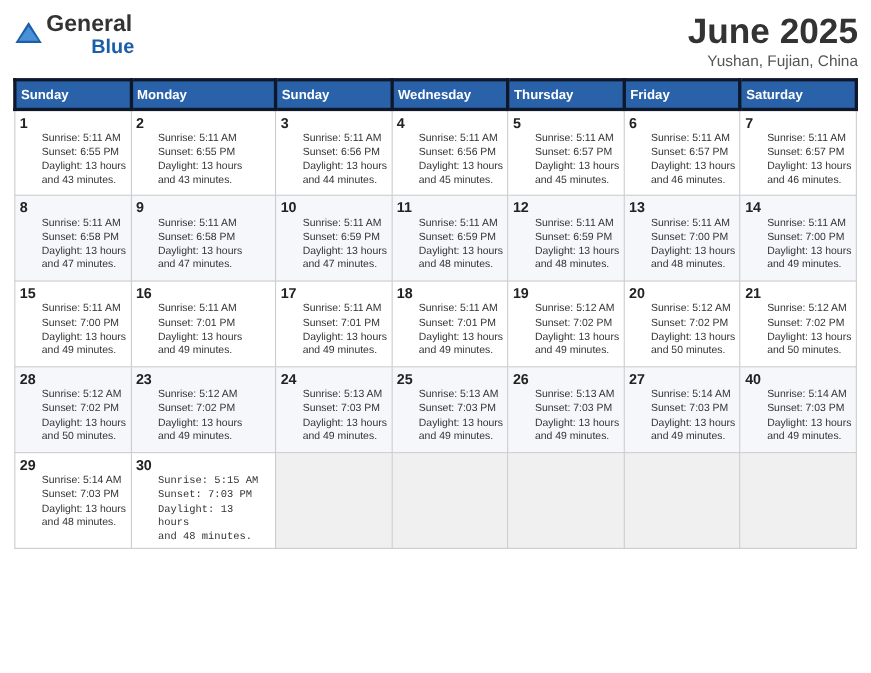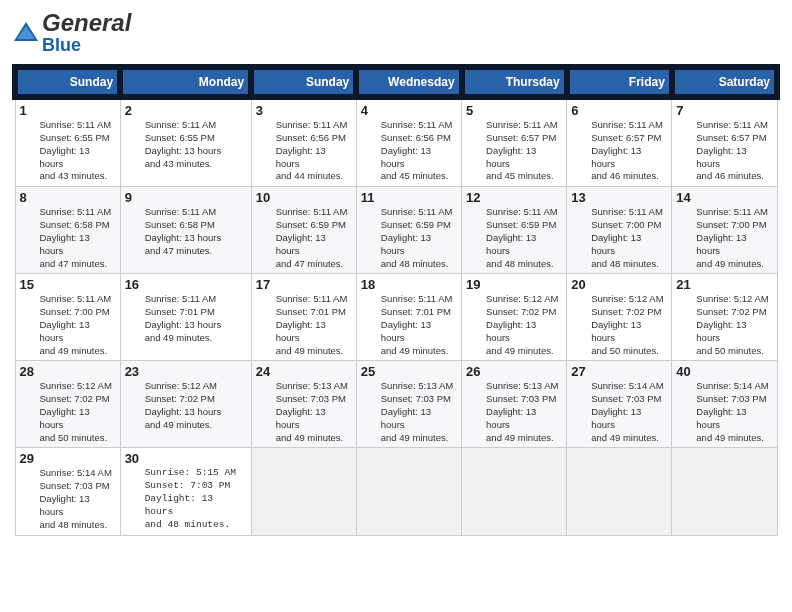--- a/index.html
+++ b/index.html
@@ -23,29 +23,29 @@
     .logo {
       display: flex;
       align-items: center;
     }
     .logo-text {
       display: flex;
       flex-direction: column;
       line-height: 1.1;
     }
     .logo-general {
-      font-size: 24px;
+      font-size: 21px;
       font-weight: bold;
       color: #333;
-      font-style: italic;
     }
     .logo-blue {
       font-size: 18px;
       font-weight: bold;
       color: #1a5fa8;
+      margin-left: 41px;
     }
     .logo-icon {
       width: 28px;
       height: 28px;
       margin-right: 2px;
     }
     .title-block {
       text-align: right;
     }
     .month-title {
@@ -59,24 +59,24 @@
     }
     .calendar {
       width: 100%;
       border-collapse: collapse;
       font-size: 10px;
     }
     .calendar th {
       background-color: #2962a8;
       color: #fff;
       padding: 5px 4px;
-      text-align: right;
+      text-align: left;
       font-size: 12px;
       font-weight: bold;
-      border: 6px solid #0f172a;
+      border: 3px solid #0f172a;
     }
     .calendar td {
       border: 1px solid #ccc;
       padding: 3px 4px;
       vertical-align: top;
       height: 78px;
       background: #fff;
     }
     .calendar tr:nth-child(even) td {
       background: #f5f7fa;
@@ -108,20 +108,24 @@
   <div class="header-row">
     <div class="logo">
       <svg class="logo-icon" viewBox="0 0 28 28">
         <polygon points="14,3 26,22 2,22" fill="#1a5fa8"></polygon>
         <polygon points="14,7 23,20 5,20" fill="#4a90d9"></polygon>
       </svg>
       <div class="logo-text">
         <span class="logo-general">General</span>
         <span class="logo-blue">Blue</span>
       </div>
+    </div>
+    <div class="title-block">
+      <div class="month-title">June 2025</div>
+      <div class="location">Yushan, Fujian, China</div>
     </div>
   </div>
 
   <table class="calendar">
     <thead>
       <tr>
         <th>Sunday</th>
         <th>Monday</th>
         <th>Sunday</th>
         <th>Wednesday</th>

